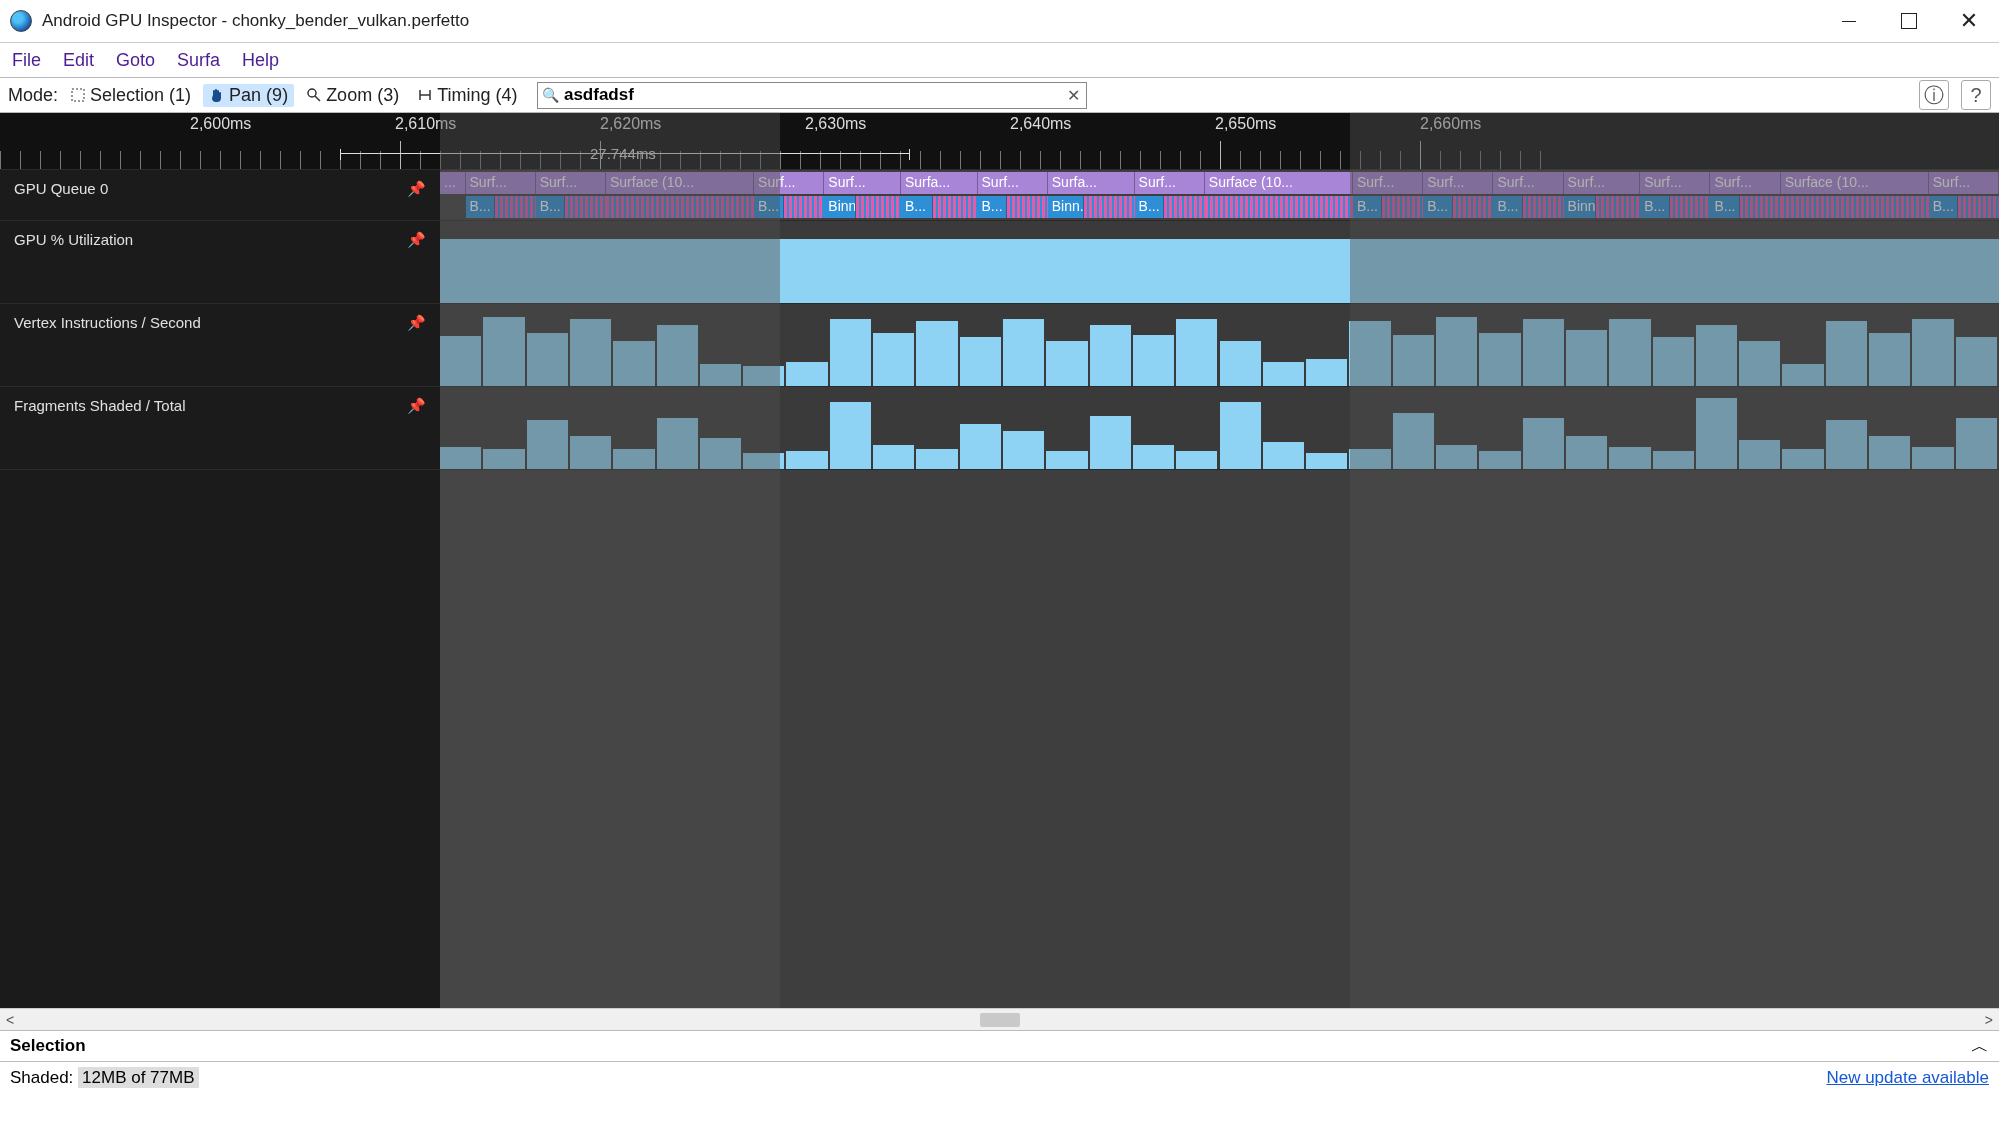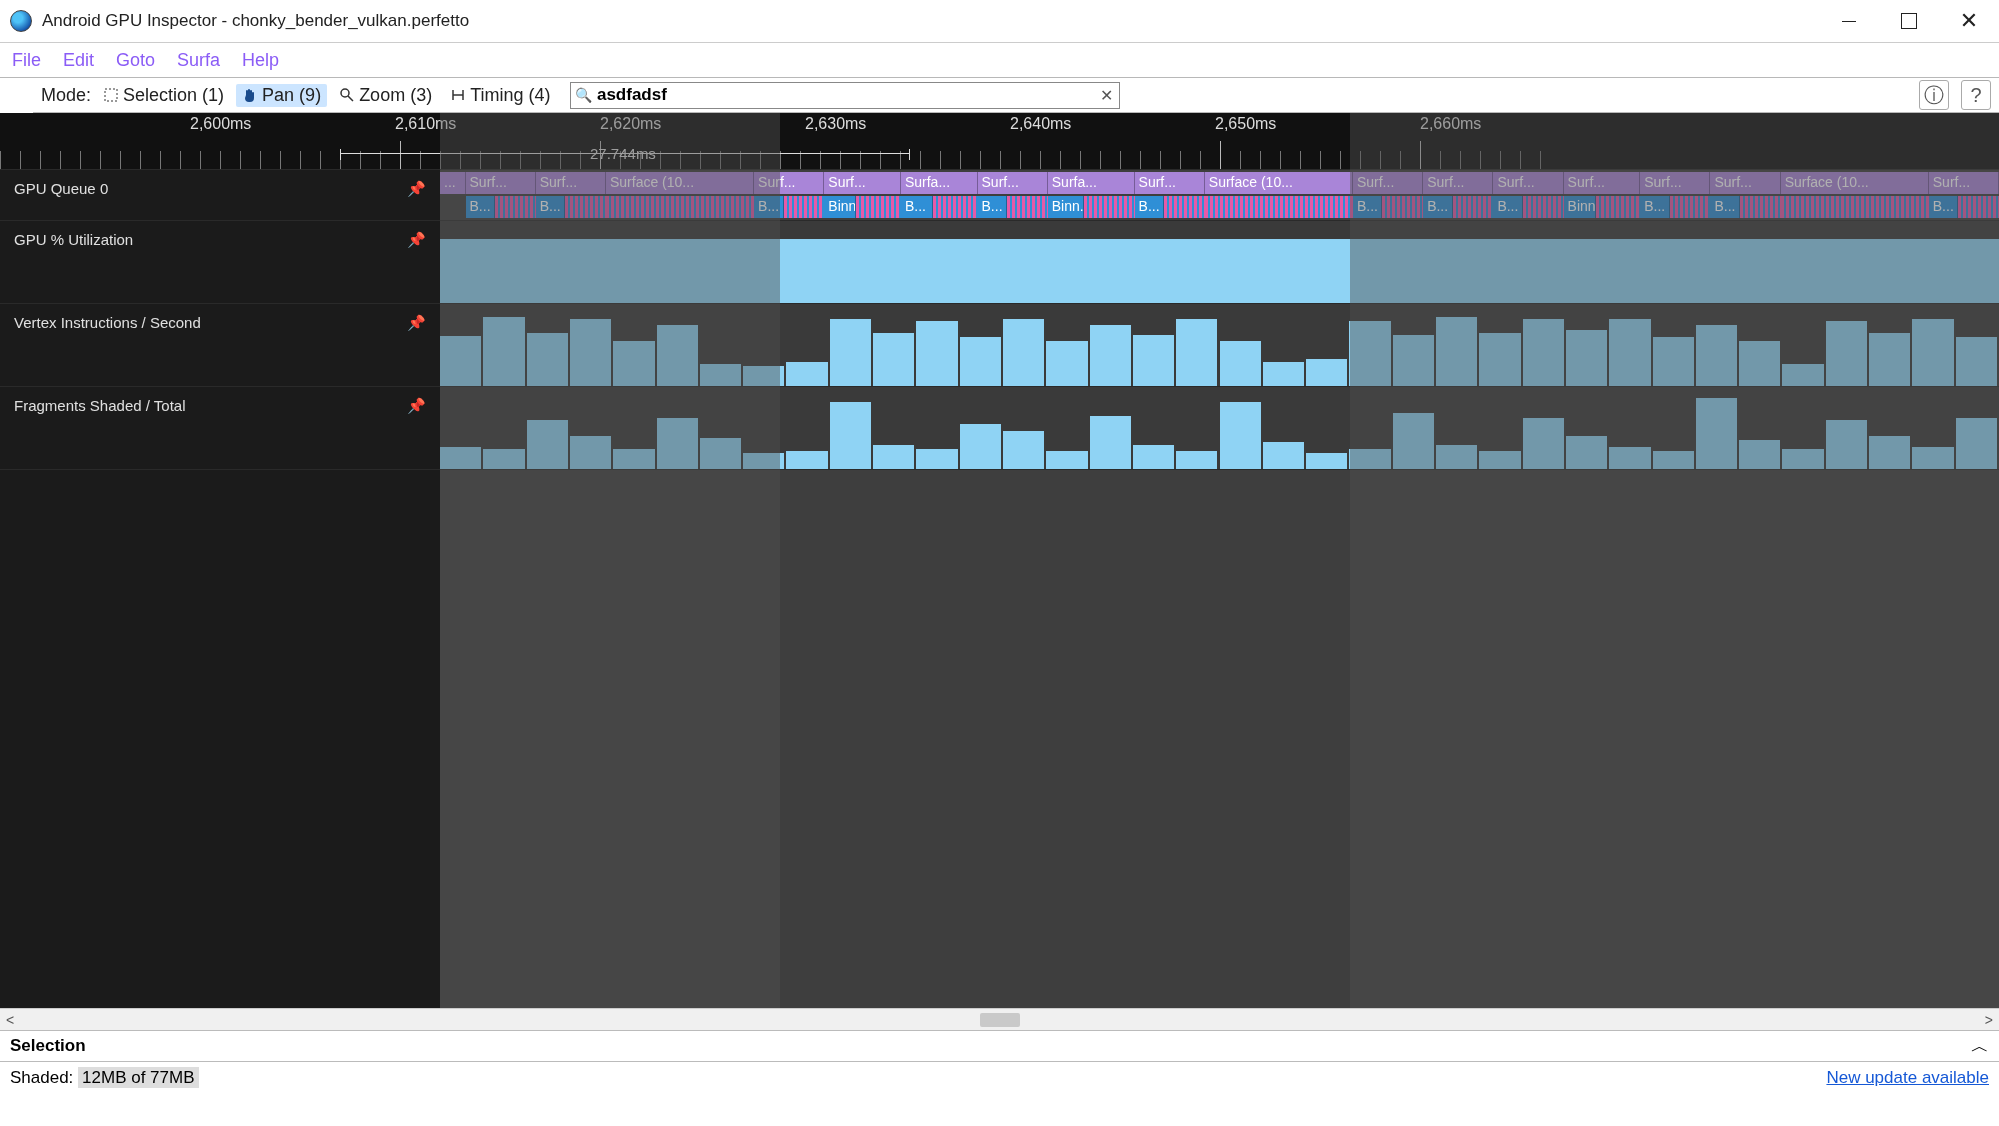--- a/index.html
+++ b/index.html
@@ -9,25 +9,25 @@
   .titlebar { height: 43px; display: flex; align-items: center; border-bottom: 1px solid #ccc; }
   .titlebar .app-icon { width: 22px; height: 22px; margin: 0 10px; border-radius: 50%; background: radial-gradient(circle at 35% 35%, #4fc3f7 25%, #0d47a1 80%); border: 1px solid #444; }
   .titlebar .title { font-size: 17px; color: #222; }
   .titlebar .spacer { flex: 1; }
   .win-btn { width: 60px; height: 100%; display: flex; align-items: center; justify-content: center; font-size: 18px; color: #222; }
   .win-btn.min::after{content:"";display:block;width:14px;border-top:1.5px solid #222;}
   .win-btn.max::after{content:"";display:block;width:14px;height:14px;border:1.5px solid #222;}
   .win-btn.close{font-size:22px;}
 
   
-  .menubar { height: 35px; display: flex; align-items: center; padding: 0 8px; border-bottom: 1px solid #b8b8b8; font-size: 18px; color: #8b5cf6; gap: 14px; }
+  .menubar { height: 35px; display: flex; align-items: center; padding: 0 8px; border-bottom: 1px solid #b8b8b8; font-size: 18px; color: #4c1d95; gap: 14px; }
   .menubar span { padding: 2px 4px; }
 
   
-  .toolbar { height: 35px; display: flex; align-items: center; padding: 0 8px; border-bottom: 1px solid #b8b8b8; font-size: 18px; color: #222; gap: 6px; margin-left: 33px; }
+  .toolbar { height: 35px; display: flex; align-items: center; padding: 0 8px; border-bottom: 1px solid #b8b8b8; font-size: 18px; color: #222; gap: 6px; }
   .mode-btn { display:flex; align-items:center; gap:4px; padding: 1px 6px; border-radius:2px; }
   .mode-btn.active { background:#cce5ff; }
   .mode-icon { width:16px; height:16px; display:inline-block; }
   .searchbox { position:relative; margin-left:8px; width:550px; height:27px; border:1px solid #888; display:flex; align-items:center; }
   .searchbox .mag { margin:0 4px; color:#555; font-size:14px;}
   .searchbox input { border:none; outline:none; font-size:17px; flex:1; background:transparent;font-weight:bold; }
   .searchbox .clear { margin:0 6px; color:#555; font-size:16px; }
   .toolbar .spacer{flex:1;}
   .tb-icon { width:30px; height:30px; border:1px solid #aaa; border-radius:3px; display:flex; align-items:center; justify-content:center; margin-left:6px; font-size:20px; color:#555; }
 

